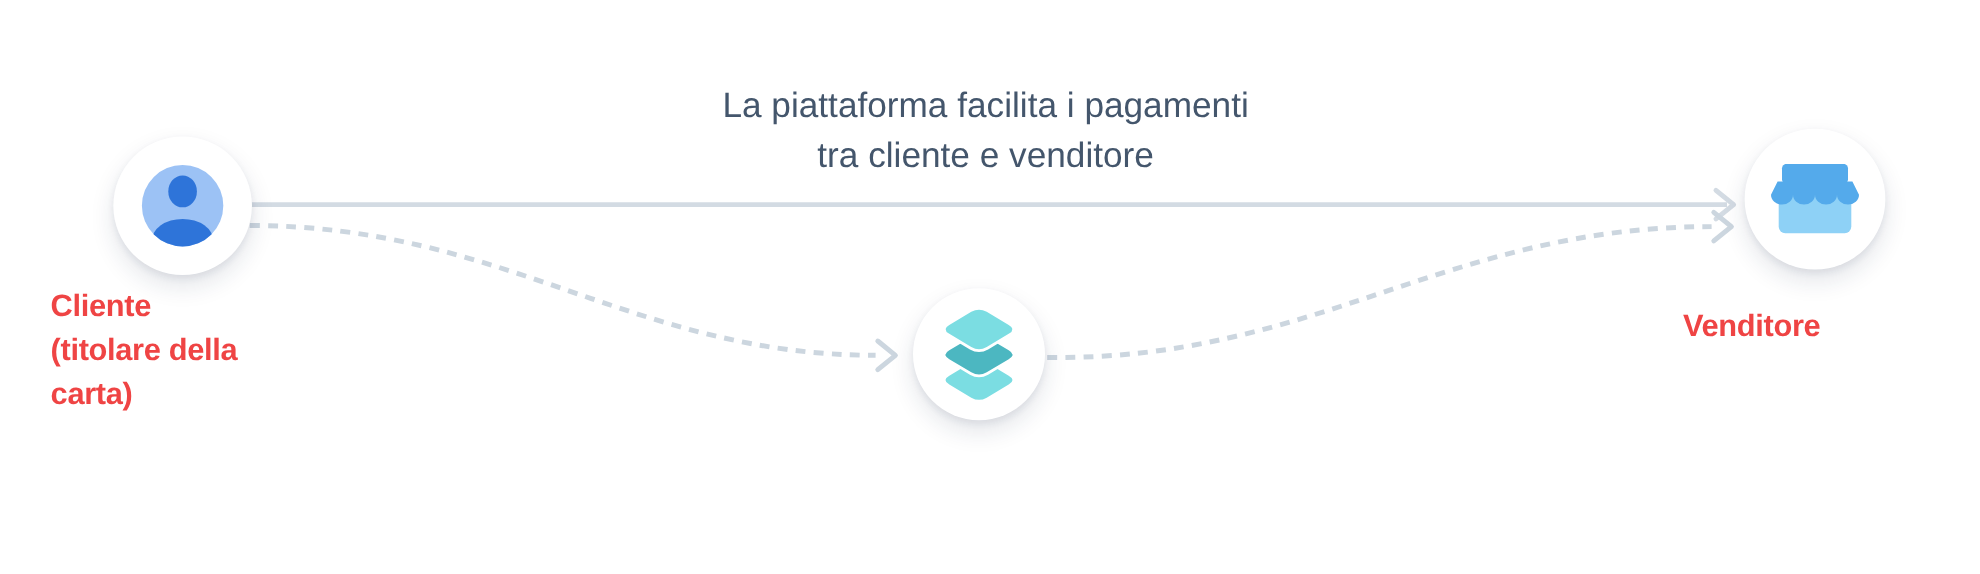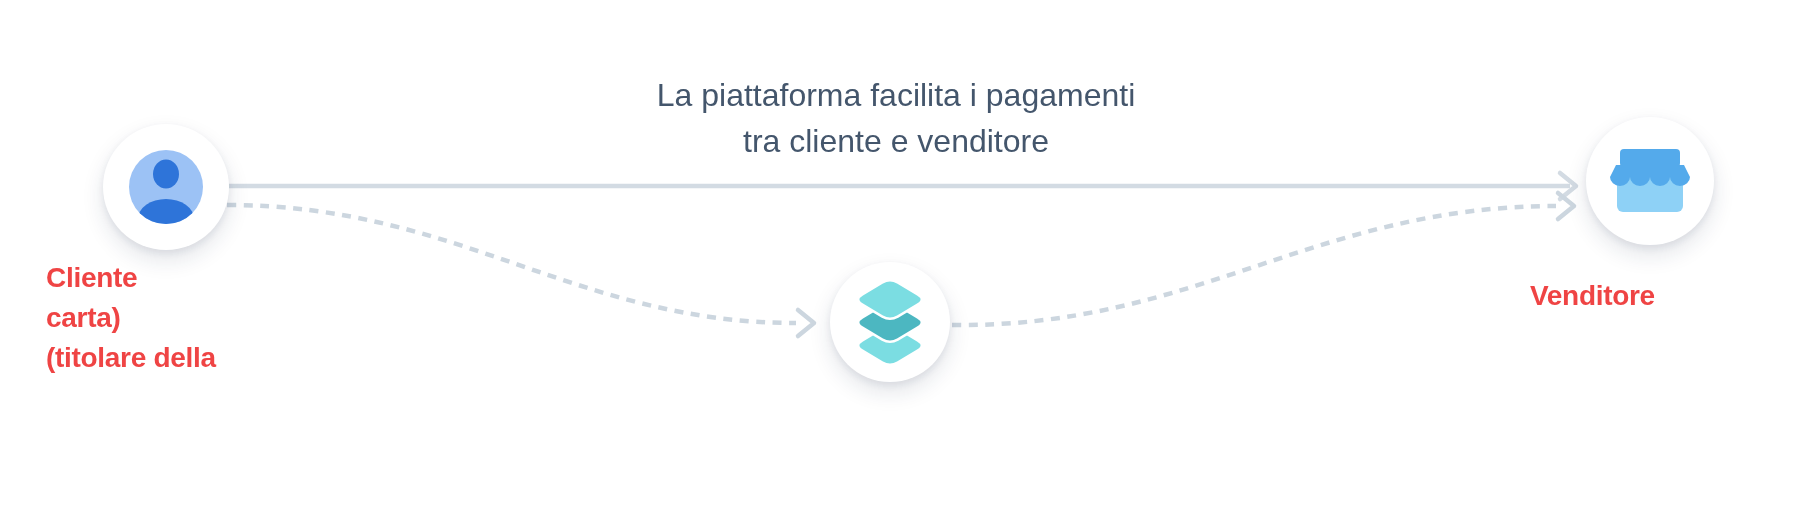--- a/index.html
+++ b/index.html
@@ -77,22 +77,22 @@
       </defs>
       <circle cx="0" cy="0" r="37" fill="#9cc2f5"></circle>
       <g clip-path="url(#person-clip)">
         <ellipse cx="0" cy="-13" rx="13" ry="14.5" fill="#2e74d9"></ellipse>
         <ellipse cx="0" cy="32" rx="28" ry="20" fill="#2e74d9"></ellipse>
       </g>
     </svg>
   </div>
   <div class="node-label customer-label">
     <div>Cliente</div>
+    <div>(titolare della</div>
     <div>carta)</div>
-    <div>(titolare della</div>
   </div>
 
   <div class="node-circle platform-circle">
     <svg width="80" height="92" viewBox="0 0 80 92">
       <defs>
         <path id="layer-diamond" d="M -27 -3.5 L -7 -15.5 Q 0 -19.5 7 -15.5 L 27 -3.5 Q 34 0.5 27 4.5 L 7 16.5 Q 0 20.5 -7 16.5 L -27 4.5 Q -34 0.5 -27 -3.5 Z"></path>
       </defs>
       <use href="#layer-diamond" transform="translate(40,69)" fill="#7bdde2"></use>
       <use href="#layer-diamond" transform="translate(40,46)" fill="#4cb7c1" stroke="#ffffff" stroke-width="5" style="paint-order:stroke"></use>
       <use href="#layer-diamond" transform="translate(40,23)" fill="#7bdde2" stroke="#ffffff" stroke-width="5" style="paint-order:stroke"></use>

